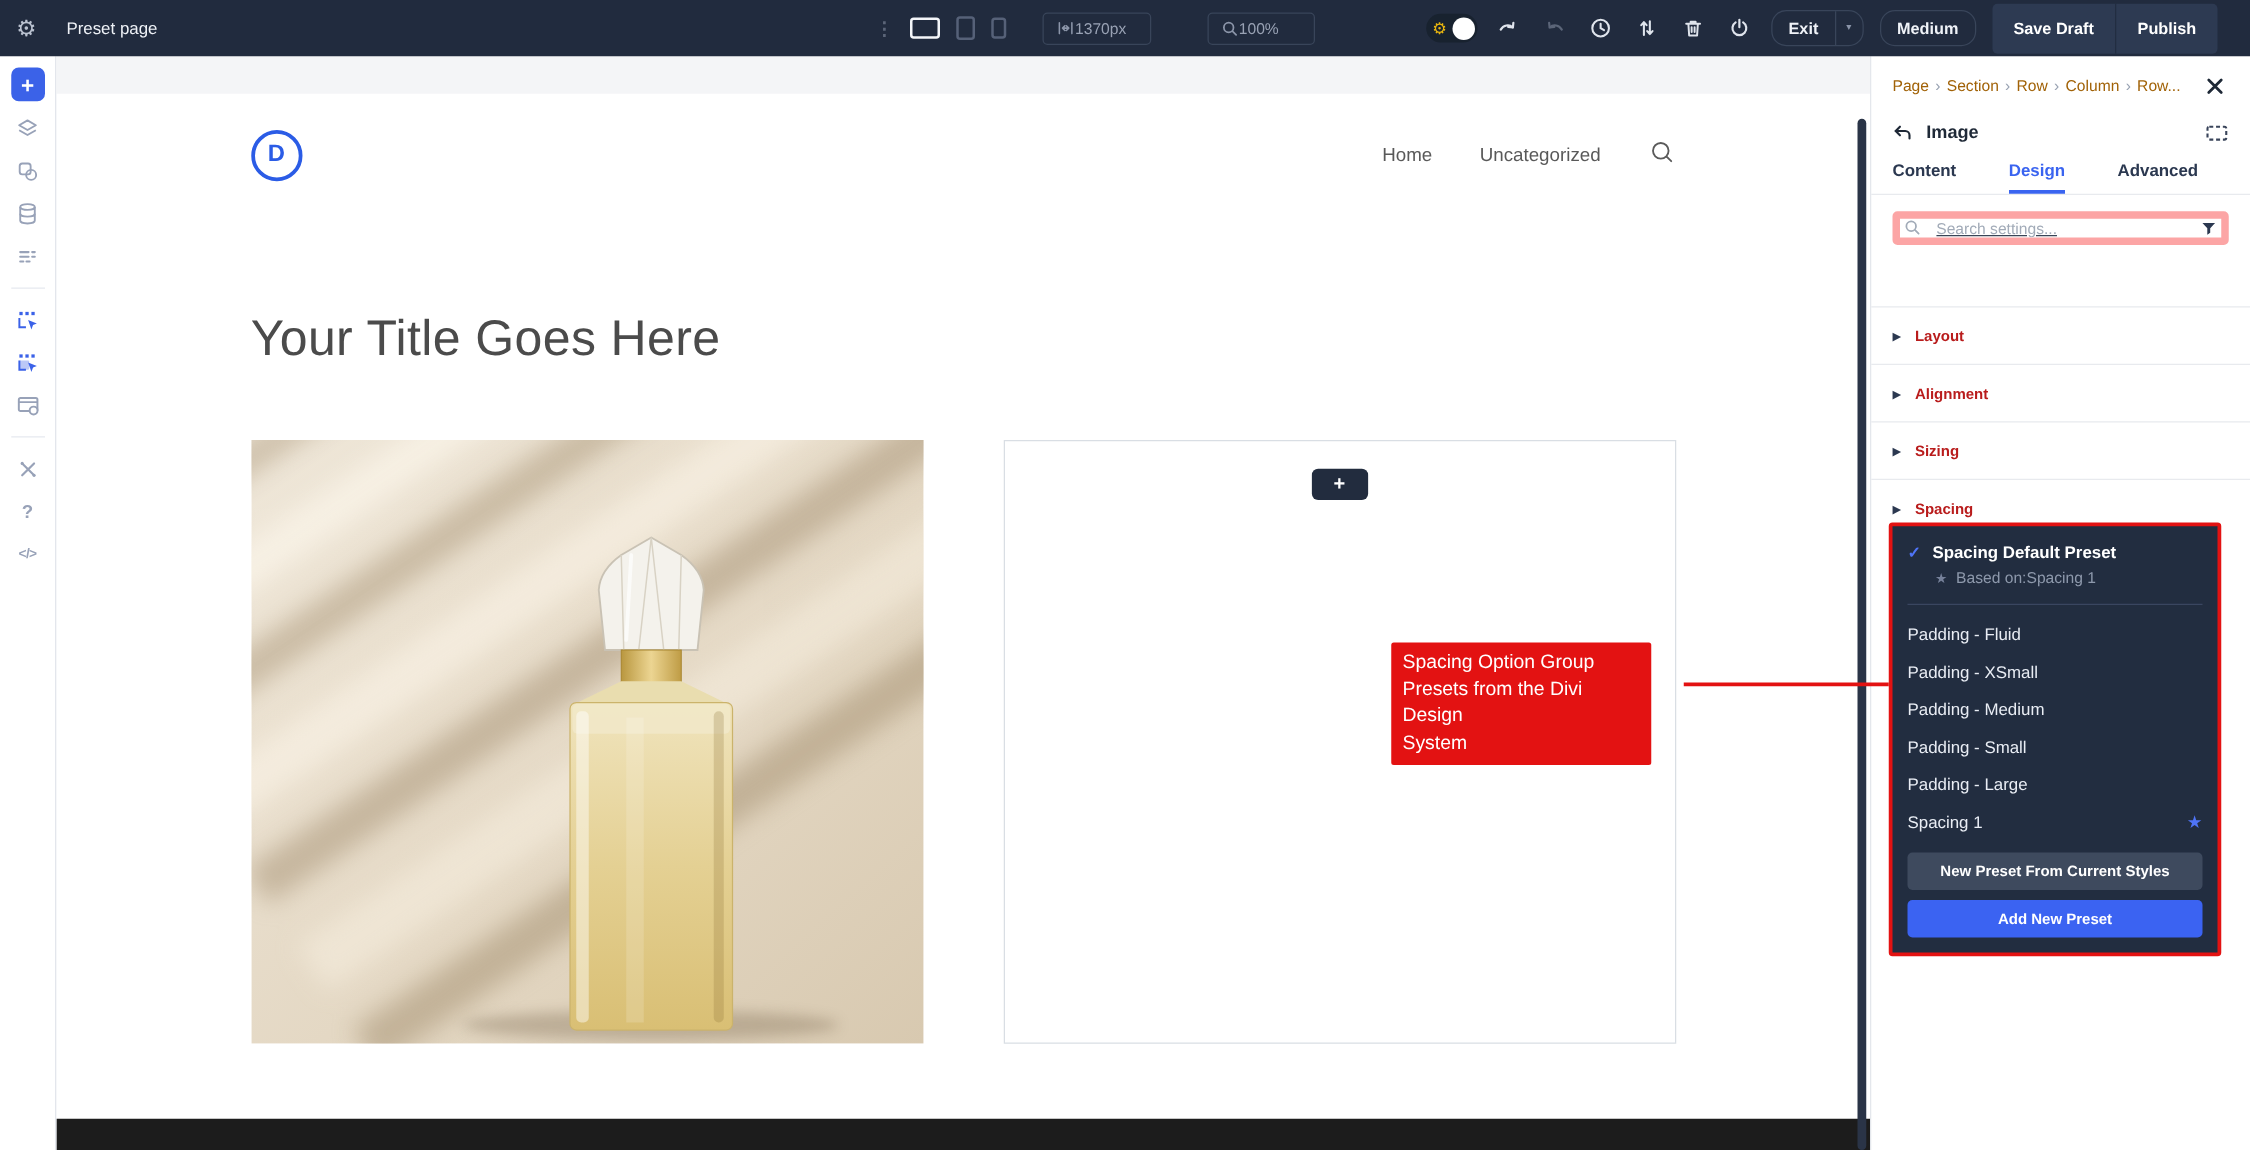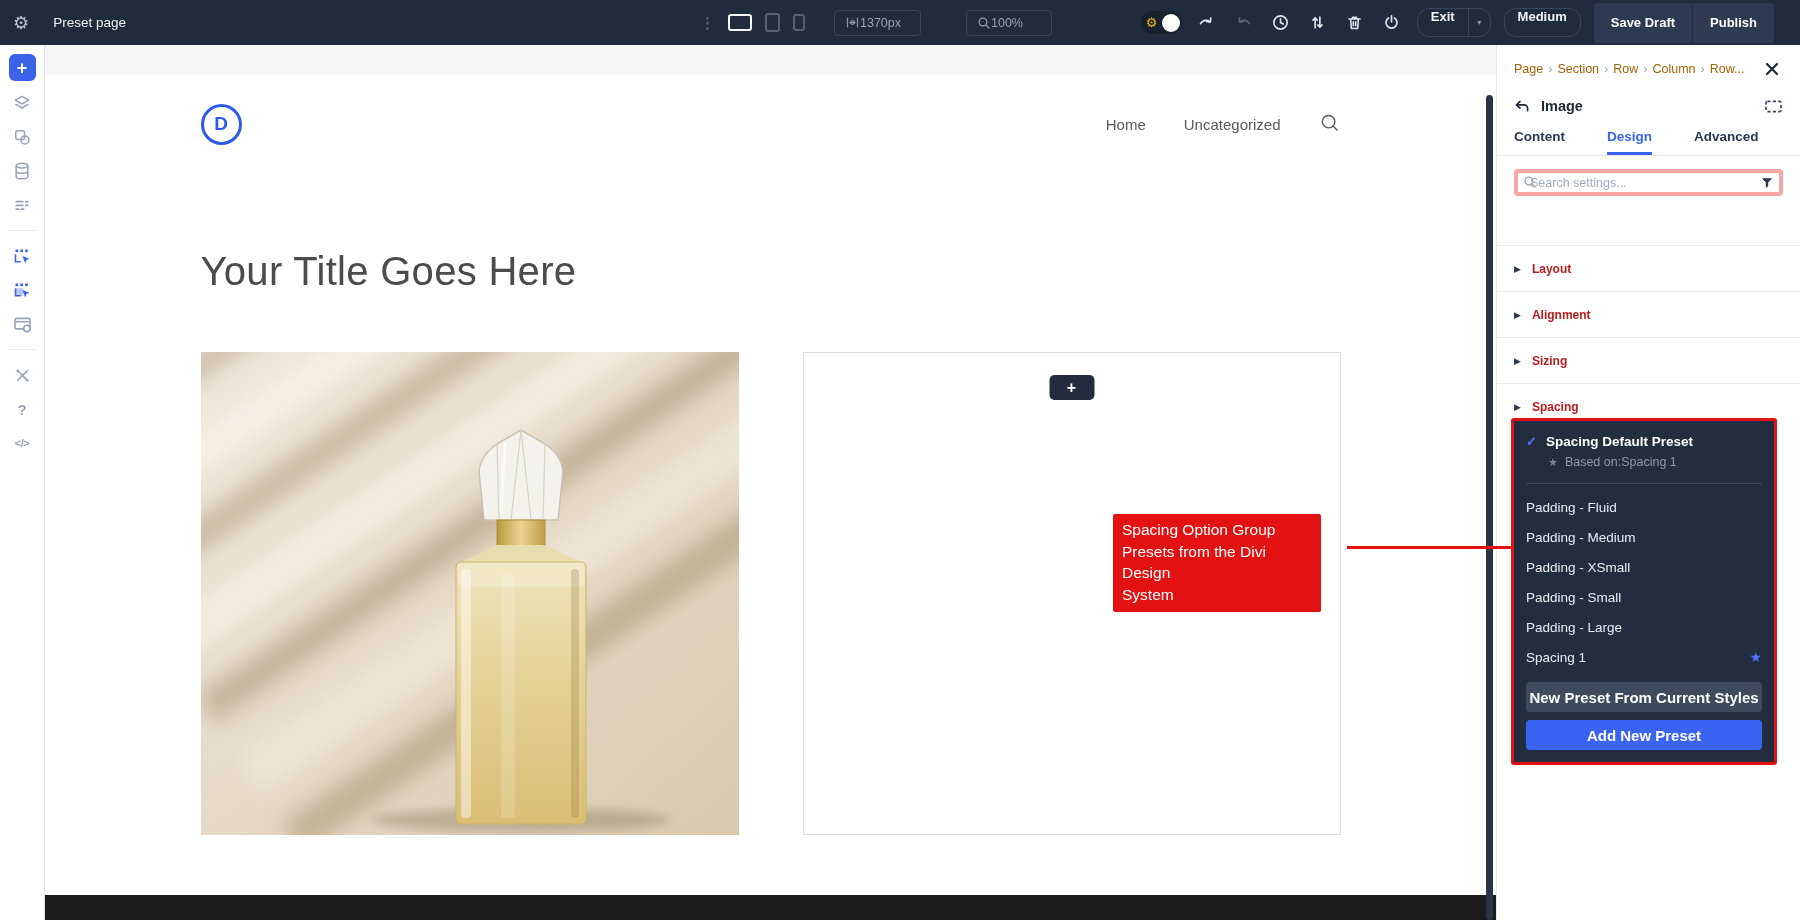--- a/index.html
+++ b/index.html
@@ -22,21 +22,21 @@
   .tb-input svg { flex:none; }
   .tb-input input { background:transparent; border:none; outline:none; color:#99a2b4; font-size:12.5px; width:50px; font-family:"Liberation Sans",sans-serif; }
   .tb-input.width-box { margin-left:16px; }
   .tb-input.zoom-box { margin-left:32px; }
   .tb-right { position:absolute; right:26px; top:0; height:45px; display:flex; align-items:center; gap:13px; }
   .tb-toggle { width:41px; height:23px; border-radius:12px; background:#18222f; display:flex; align-items:center; padding:0 2px 0 5px; cursor:pointer; }
   .tb-toggle .toggle-gear { color:#e8b60f; font-size:13px; line-height:1; }
   .tb-toggle .toggle-knob { width:18px; height:18px; border-radius:50%; background:#fff; margin-left:auto; }
   .tb-icon { width:24px; height:24px; display:flex; align-items:center; justify-content:center; color:#dfe4ec; cursor:pointer; }
   .tb-icon.dim { color:#5b6578; }
-  .tb-btn { height:29px; border:1px solid #39455a; border-radius:12px; color:#f0f3f8; font-size:13px; font-weight:700; display:flex; align-items:flex-start; background:transparent; cursor:pointer; }
+  .tb-btn { height:29px; border:1px solid #39455a; border-radius:12px; color:#f0f3f8; font-size:13px; font-weight:700; display:flex; align-items:center; background:transparent; cursor:pointer; }
   .tb-btn .btn-pad { padding:0 13px; }
   .exit-caret { border-left:1px solid #39455a; height:100%; display:flex; align-items:center; padding:0 7px; font-size:7px; color:#8b95a9; }
   .tb-solid-group { display:flex; background:#2d3a52; border-radius:4px; overflow:hidden; height:40px; }
   .tb-solid { border:none; background:transparent; color:#fff; font-weight:700; font-size:13px; padding:0 17px; cursor:pointer; font-family:"Liberation Sans",sans-serif; }
   .tb-solid + .tb-solid { border-left:1px solid #222d41; }
 
   
   .sidebar { position:absolute; left:0; top:45px; width:45px; height:875px; background:#fff; border-right:1px solid #e3e6ec; display:flex; flex-direction:column; align-items:center; padding-top:9px; gap:10px; z-index:10; }
   .sb-add { width:27px; height:27px; background:#3b62e8; border-radius:6px; color:#fff; font-size:18px; font-weight:700; display:flex; align-items:center; justify-content:center; cursor:pointer; line-height:1; }
   .sb-icon { width:24px; height:24px; display:flex; align-items:center; justify-content:center; color:#98a2b8; cursor:pointer; }
@@ -71,41 +71,41 @@
   .module-back { width:18px; height:18px; color:#1f2937; cursor:pointer; display:flex; align-items:center; }
   .module-title { font-size:14.5px; font-weight:700; color:#1f2937; }
   .module-expand { margin-left:auto; color:#39445a; cursor:pointer; display:flex; align-items:center; }
   .tabs-row { display:flex; align-items:flex-end; gap:42px; margin:8px -17px 0; padding:0 17px; border-bottom:1px solid #e8eaee; }
   .tab { font-size:13.5px; font-weight:700; color:#2b3850; padding:6px 0 11px; cursor:pointer; }
   .tab.active { color:#3a64f0; box-shadow:inset 0 -3px 0 #3a64f0; }
   .tabs-extra { margin-left:auto; display:flex; align-items:center; gap:10px; padding-bottom:10px; }
   .tabs-caret { font-size:9px; color:#2b3850; cursor:pointer; }
   .tabs-device { width:17px; height:13px; border:2px solid #2b3850; border-radius:2px; cursor:pointer; }
   .search-wrap { margin-top:13px; position:relative; }
-  .search-wrap input { width:100%; height:27px; border:4px solid #fca5a5; border-radius:4px; padding:0 30px 0 12px; font-size:12.5px; color:#3a4456; outline:none; font-family:"Liberation Sans",sans-serif; }
+  .search-wrap input { width:100%; height:27px; border:6px solid #fca5a5; border-radius:4px; padding:0 30px 0 29px; font-size:12.5px; color:#3a4456; outline:none; font-family:"Liberation Sans",sans-serif;text-decoration:underline; }
   .search-wrap input::placeholder { color:#a2abb8; }
   .search-mag { position:absolute; left:9px; top:6px; color:#a2abb8; }
   .search-funnel { position:absolute; right:9px; top:7px; color:#2b3850; cursor:pointer; }
   .og-list { margin-top:49px; }
   .og-row { display:flex; align-items:center; gap:11px; height:46px; border-top:1px solid #e8eaee; margin:0 -17px; padding:0 17px; cursor:pointer; }
   .og-tri { font-size:9px; color:#2b3850; }
   .og-label { font-size:12px; font-weight:700; color:#b91c1c; }
 
   
   .preset-menu { position:absolute; left:14px; top:373px; width:266px; background:#222d40; border:3px solid #e31212; border-radius:3px; padding:13px 12px 12px; z-index:16; }
   .pm-selected { display:flex; align-items:center; gap:9px; }
   .pm-check { color:#4f74f7; font-size:13px; font-weight:700; }
   .pm-selected-label { color:#fff; font-size:13.5px; font-weight:700; }
   .pm-basedon { margin:6px 0 0 22px; display:flex; align-items:center; gap:7px; }
   .pm-star-gray { color:#76819a; font-size:11px; }
   .pm-basedon-text { color:#8e99ac; font-size:12.5px; }
   .pm-divider { border-top:1px solid #3a4660; margin:14px 0 8px; }
   .pm-item { height:30px; display:flex; align-items:center; color:#e9edf4; font-size:13.5px; cursor:pointer; }
   .pm-star-blue { margin-left:auto; color:#4f74f7; font-size:14px; }
-  .pm-btn { width:100%; height:30px; border:none; border-radius:4px; color:#fff; font-size:15px; font-weight:700; cursor:pointer; font-family:"Liberation Sans",sans-serif; }
+  .pm-btn { width:100%; height:30px; border:none; border-radius:4px; color:#fff; font-size:12px; font-weight:700; cursor:pointer; font-family:"Liberation Sans",sans-serif; }
   .pm-btn.secondary { margin-top:10px; background:#3e4a5e; }
   .pm-btn.primary { margin-top:8px; background:#3b63f2; }
 
   
   .annotation { position:absolute; left:1113px; top:514px; width:208px; background:#e31212; color:#fff; padding:5px 9px 7px; border-radius:2px; z-index:30; }
   .annotation span { display:block; font-size:15.5px; line-height:21.5px; }
   .annotation-line { position:absolute; left:1347px; top:546px; width:164px; height:3px; background:#e31212; z-index:30; }
 </style>
 </head>
 <body>
@@ -424,24 +424,24 @@
       </div>
       <div class="pm-basedon">
         <span class="pm-star-gray">★</span>
         <span class="pm-basedon-text">Based on:Spacing 1</span>
       </div>
       <div class="pm-divider"></div>
       <div class="pm-item">
         <span>Padding - Fluid</span>
       </div>
       <div class="pm-item">
+        <span>Padding - XSmall</span>
+      </div>
+      <div class="pm-item">
         <span>Padding - Medium</span>
-      </div>
-      <div class="pm-item">
-        <span>Padding - XSmall</span>
       </div>
       <div class="pm-item">
         <span>Padding - Small</span>
       </div>
       <div class="pm-item">
         <span>Padding - Large</span>
       </div>
       <div class="pm-item">
         <span>Spacing 1</span>
         <span class="pm-star-blue">★</span>

